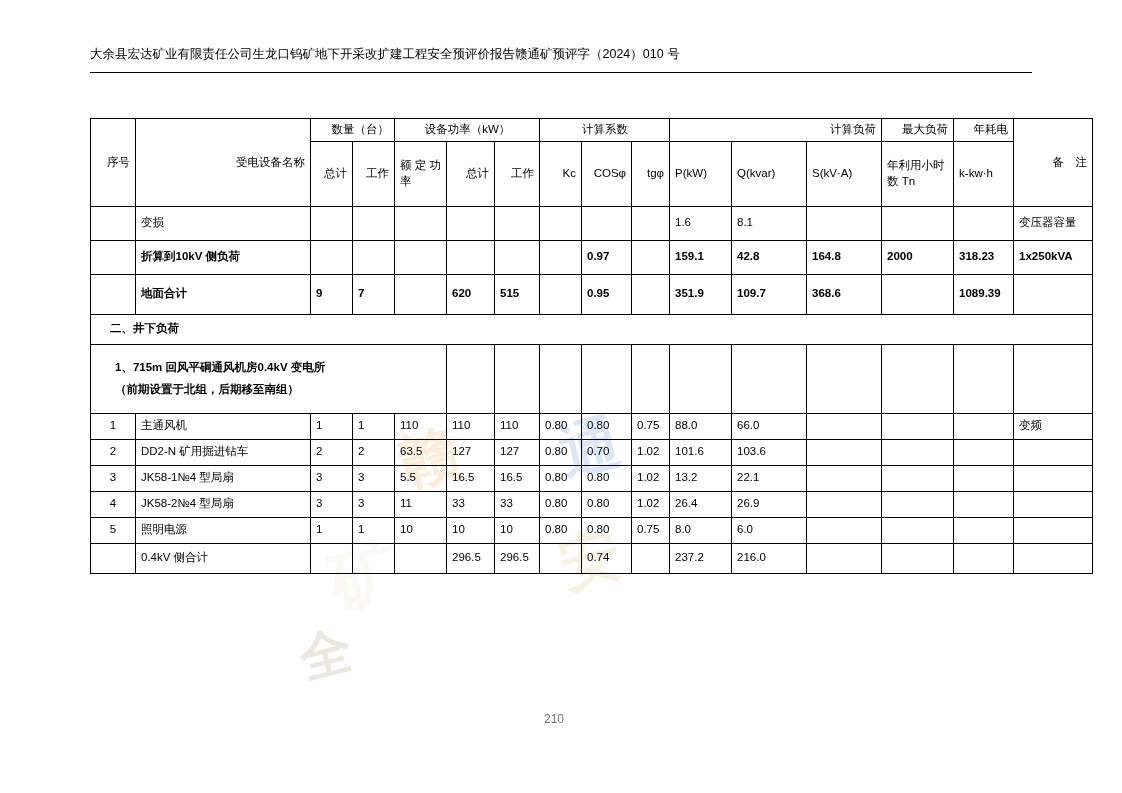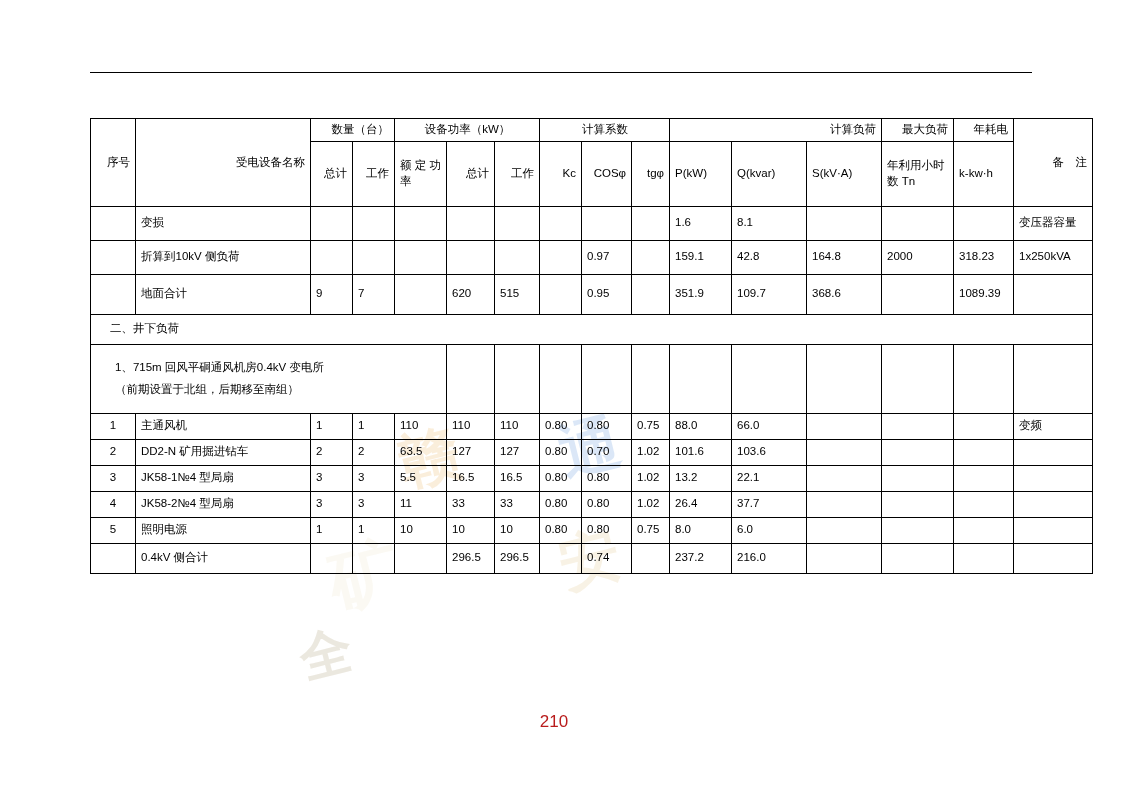--- a/index.html
+++ b/index.html
@@ -58,35 +58,35 @@
     overflow-wrap: break-word;
   }
   .hdr-cell {
     text-align: right;
     vertical-align: middle;
   }
   .hdr-left {
     text-align: left;
     padding-left: 6px;
   }
-  .b { font-weight: normal; margin-left: 20px; }
+  .b { font-weight: bold; margin-left: 20px; }
   .c { text-align: center; }
   .l { text-align: left; }
   .tall-40 { height: 40px; }
   .tall-34 { height: 34px; }
   .tall-30 { height: 30px; }
   .tall-26 { height: 26px; }
   .pagenum {
     position: absolute;
     left: 0;
     top: 712px;
     width: 1108px;
     text-align: center;
-    font-size: 17px;
-    color: #b91c1c;
+    font-size: 12px;
+    color: #737373;
   }
   
   .wm {
     position: absolute;
     pointer-events: none;
     font-weight: bold;
     font-size: 60px;
     opacity: 0.18;
     white-space: nowrap;
   }
@@ -94,20 +94,21 @@
   .wm2 { left: 560px; top: 408px; color: #3b7fd4; transform: rotate(-14deg); }
   .wm3 { left: 330px; top: 530px; color: #e0cfa0; transform: rotate(-14deg); font-size: 70px; opacity: 0.12;}
   .wm4 { left: 560px; top: 520px; color: #cfa13d; transform: rotate(-14deg); opacity: 0.13;}
   .wm5 { left: 300px; top: 620px; color: #d9d2c0; transform: rotate(-14deg); opacity: 0.5; font-size: 52px;}
 </style>
 </head>
 <body>
 
 <div class="page">
 
+  <div class="header">大余县宏达矿业有限责任公司生龙口钨矿地下开采改扩建工程安全预评价报告赣通矿预评字（2024）010 号</div>
   <div class="header-rule"></div>
 
   <div class="wm wm1">赣</div>
   <div class="wm wm2">通</div>
   <div class="wm wm3">矿</div>
   <div class="wm wm4">安</div>
   <div class="wm wm5">全</div>
 
   <div class="table-wrap">
     <table class="main">
@@ -300,21 +301,21 @@
           <td class="l">JK58-2№4 型局扇</td>
           <td class="l">3</td>
           <td class="l">3</td>
           <td class="l">11</td>
           <td class="l">33</td>
           <td class="l">33</td>
           <td class="l">0.80</td>
           <td class="l">0.80</td>
           <td class="l">1.02</td>
           <td class="l">26.4</td>
-          <td class="l">37.7</td>
+          <td class="l">26.9</td>
           <td class="l"></td>
           <td class="l"></td>
           <td class="l"></td>
           <td class="l"></td>
         </tr>
 
         <tr class="tall-26">
           <td class="c">5</td>
           <td class="l">照明电源</td>
           <td class="l">1</td>

